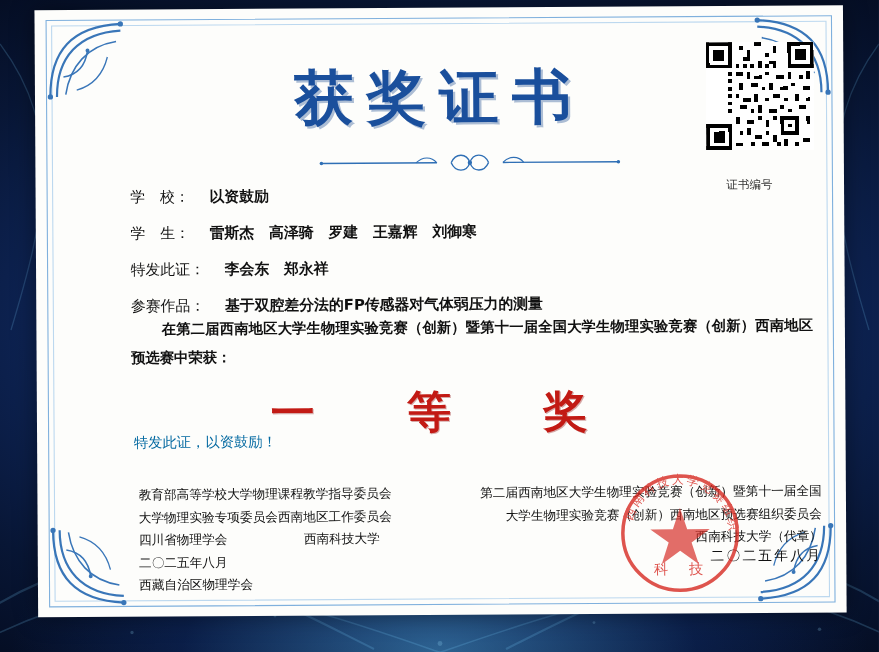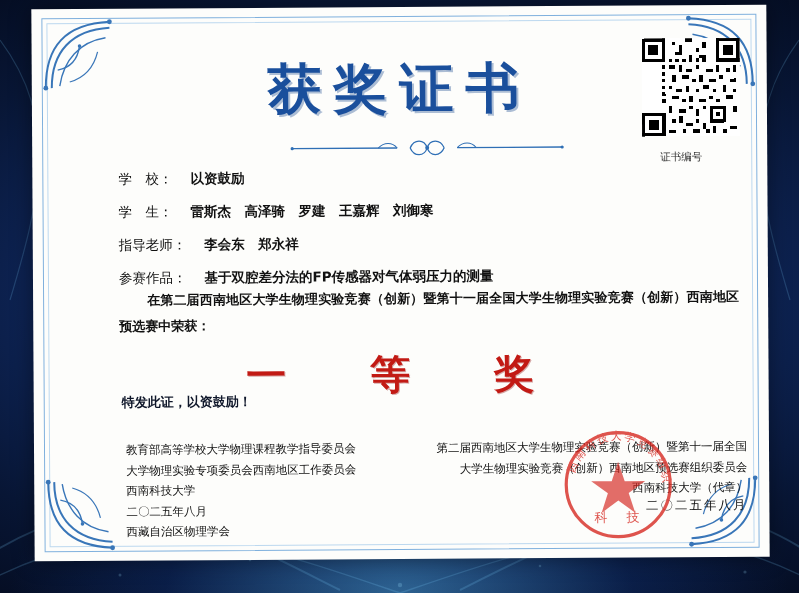--- a/index.html
+++ b/index.html
@@ -36,37 +36,37 @@
   .title{
     position:absolute;left:0;right:0;top:46px;text-align:center;
     font-family:"DejaVu Serif","Liberation Serif",serif;
     font-weight:bold;font-size:54px;letter-spacing:12px;
     color:#1a4f9c;
     text-shadow:2px 2px 0 rgba(20,70,140,.35), 0 0 2px rgba(255,255,255,.7);
   }
   .title-rule{position:absolute;left:250px;top:128px;width:290px;height:26px;}
 
   .qr{position:absolute;right:27px;top:33px;width:98px;height:98px;background:#fff;}
-  .qr-label{position:absolute;right:26px;top:144px;width:120px;text-align:center;
+  .qr-label{position:absolute;right:26px;top:156px;width:120px;text-align:center;
     font-size:10.5px;color:#333;line-height:1.5;}
 
   .fields{position:absolute;left:86px;top:162px;width:520px;font-size:13.5px;color:#111;}
   .frow{display:flex;align-items:baseline;margin-bottom:15px;}
   .flabel{font-weight:normal;white-space:nowrap;}
   .fvalue{font-weight:bold;margin-left:18px;}
 
   .para{position:absolute;left:86px;top:279px;width:620px;font-size:13px;color:#111;
     line-height:26px;font-weight:bold;text-indent:28px;text-align:justify;}
 
   .prize{position:absolute;left:0;right:0;top:340px;text-align:center;
     font-family:"DejaVu Serif","Liberation Serif",serif;
     font-weight:bold;font-size:40px;letter-spacing:22px;color:#c21a14;
     text-shadow:1px 1px 0 rgba(140,10,10,.35);}
 
-  .encourage{position:absolute;left:88px;top:385px;font-size:13px;font-weight:bold;color:#0f172a;}
+  .encourage{position:absolute;left:88px;top:385px;font-size:13px;font-weight:normal;color:#0369a1;}
 
   .orgs{position:absolute;left:92px;top:431px;width:300px;font-size:11.5px;color:#111;line-height:20.5px;}
   .orgs .two{display:flex;}
   .orgs .two span:first-child{width:150px;}
   .right-orgs{position:absolute;right:22px;top:431px;width:330px;font-size:11.5px;color:#111;line-height:20.5px;text-align:right;}
   .date{position:absolute;right:22px;top:492px;width:330px;text-align:right;font-size:12.5px;color:#111;letter-spacing:2px;}
 
   .stamp{position:absolute;right:92px;top:420px;width:118px;height:118px;}
   .stamp svg{display:block;}
 </style>
@@ -280,39 +280,40 @@
       <div class="fields">
         <div class="frow">
           <span class="flabel">学　校：</span>
           <span class="fvalue">以资鼓励</span>
         </div>
         <div class="frow">
           <span class="flabel">学　生：</span>
           <span class="fvalue">雷斯杰　高泽骑　罗建　王嘉辉　刘御寒</span>
         </div>
         <div class="frow">
-          <span class="flabel">指导老师：</span>
+          <span class="flabel">特发此证：</span>
           <span class="fvalue">李会东　郑永祥</span>
         </div>
         <div class="frow">
           <span class="flabel">参赛作品：</span>
           <span class="fvalue">基于双腔差分法的FP传感器对气体弱压力的测量</span>
         </div>
       </div>
 
       <div class="para">在第二届西南地区大学生物理实验竞赛（创新）暨第十一届全国大学生物理实验竞赛（创新）西南地区预选赛中荣获：</div>
 
       <div class="prize">一　等　奖</div>
 
       <div class="encourage">特发此证，以资鼓励！</div>
 
       <div class="orgs">
         <div>教育部高等学校大学物理课程教学指导委员会</div>
         <div>大学物理实验专项委员会西南地区工作委员会</div>
         <div class="two">
+          <span>四川省物理学会</span>
           <span>西南科技大学</span>
         </div>
         <div class="two">
           <span>二〇二五年八月</span>
         </div>
         <div>西藏自治区物理学会</div>
       </div>
 
       <div class="right-orgs">
         <div>第二届西南地区大学生物理实验竞赛（创新）暨第十一届全国</div>

